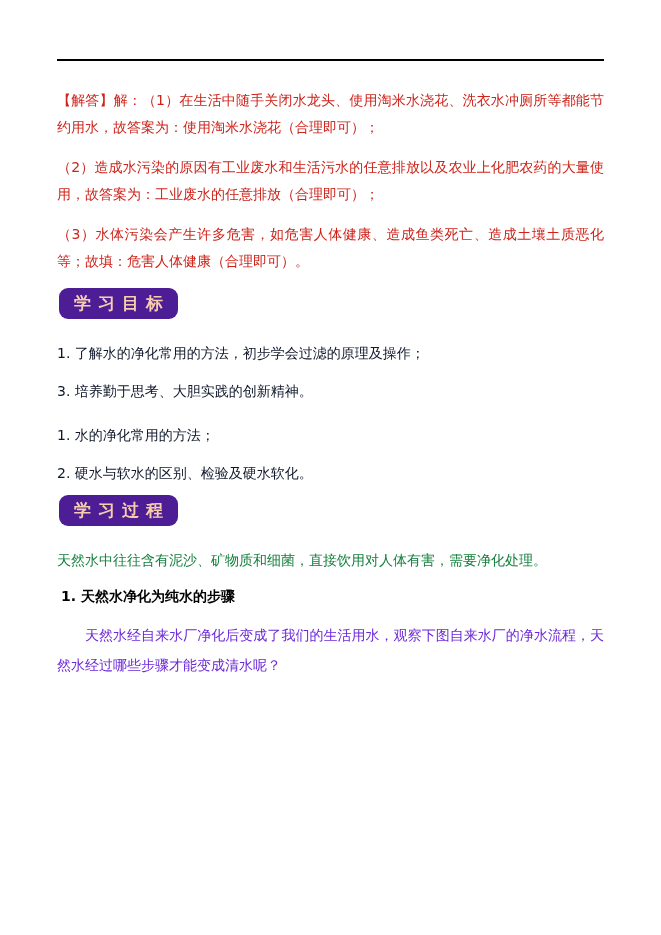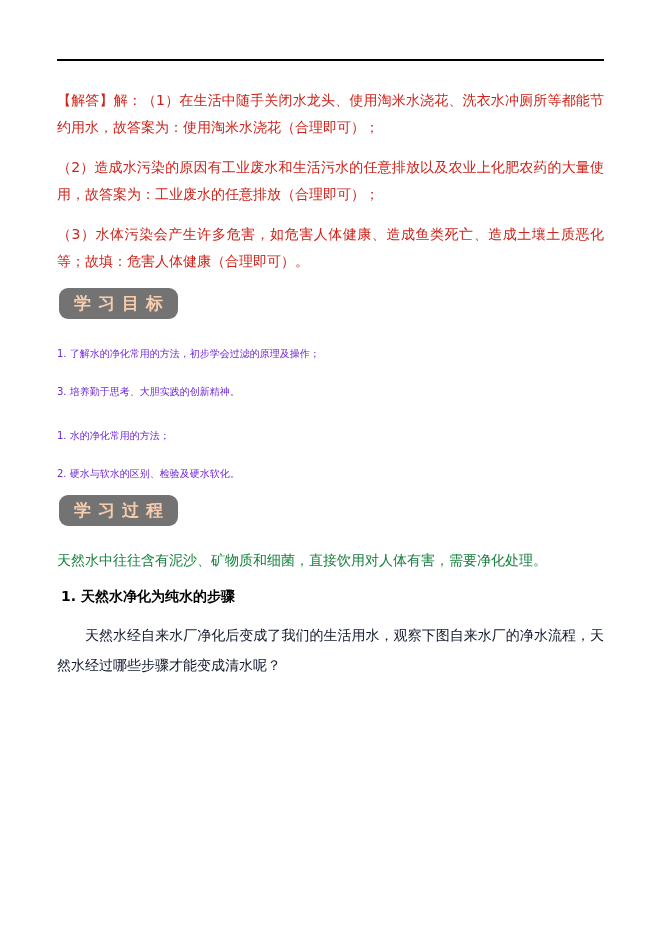--- a/index.html
+++ b/index.html
@@ -32,56 +32,56 @@
     line-height: 27px;
     margin: 0 0 13px 0;
     text-align: justify;
     text-justify: inter-ideograph;
   }
   .badge-row {
     margin: 0;
   }
   .section-badge {
     display: inline-block;
-    background: #737373;
+    background: #4c1d95;
     color: #f7cdae;
     font-size: 17px;
     font-weight: bold;
     letter-spacing: 7px;
     line-height: 1;
     padding: 7px 8px 7px 15px;
     border-radius: 9px;
   }
   .badge-goals    { margin: 3px 0 0 2px; }
   .badge-keypts   { margin: 9px 0 0 2px; }
   .badge-process  { margin: 8px 0 0 2px; font-family: Liberation Serif, serif; }
   .list-block-goals   { margin-top: 21px; }
   .list-block-keypts  { margin-top: 17px; }
   .list-item {
-    color: #6d28d9;
-    font-size: 10px;
+    color: #0f172a;
+    font-size: 14px;
     line-height: 27px;
     margin: 0 0 11px 0;
   }
   .list-item:last-child { margin-bottom: 0; }
   .process-intro {
     color: #15803d;
     font-size: 14px;
     line-height: 27px;
     margin: 21px 0 0 0;
   }
   .process-subheading {
     color: #000000;
     font-size: 14px;
     font-weight: bold;
     line-height: 27px;
     margin: 9px 0 0 4px;
   }
   .process-paragraph {
-    color: #0f172a;
+    color: #6d28d9;
     font-size: 14px;
     line-height: 30px;
     margin: 10px 0 8px 0;
     text-indent: 2em;
     text-align: justify;
     text-justify: inter-ideograph;
   }
 </style>
 </head>
 <body>

